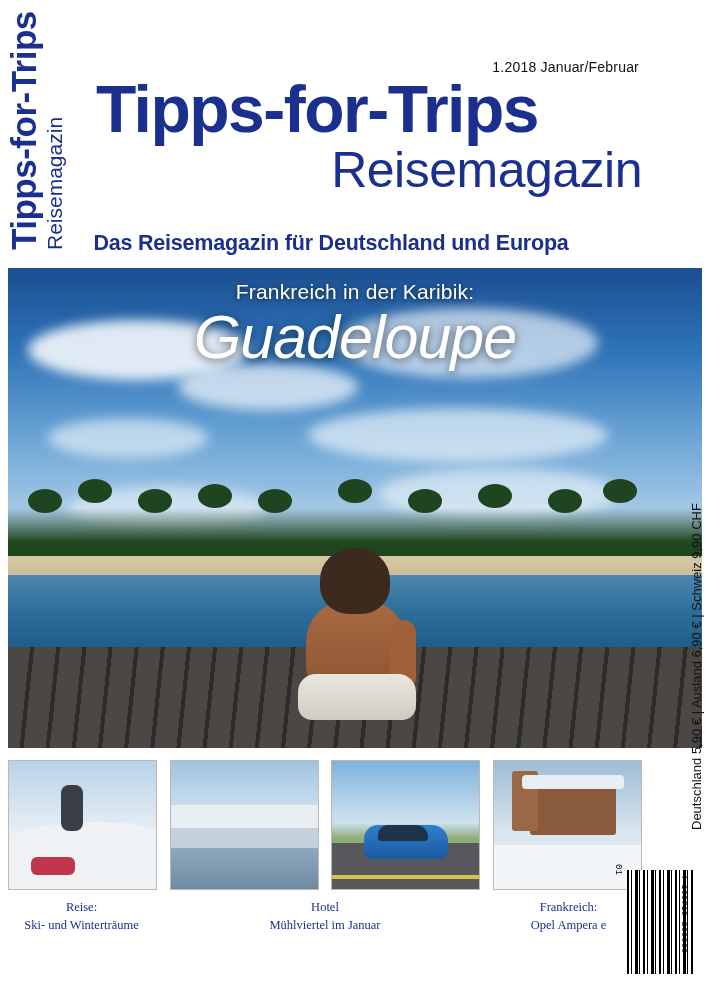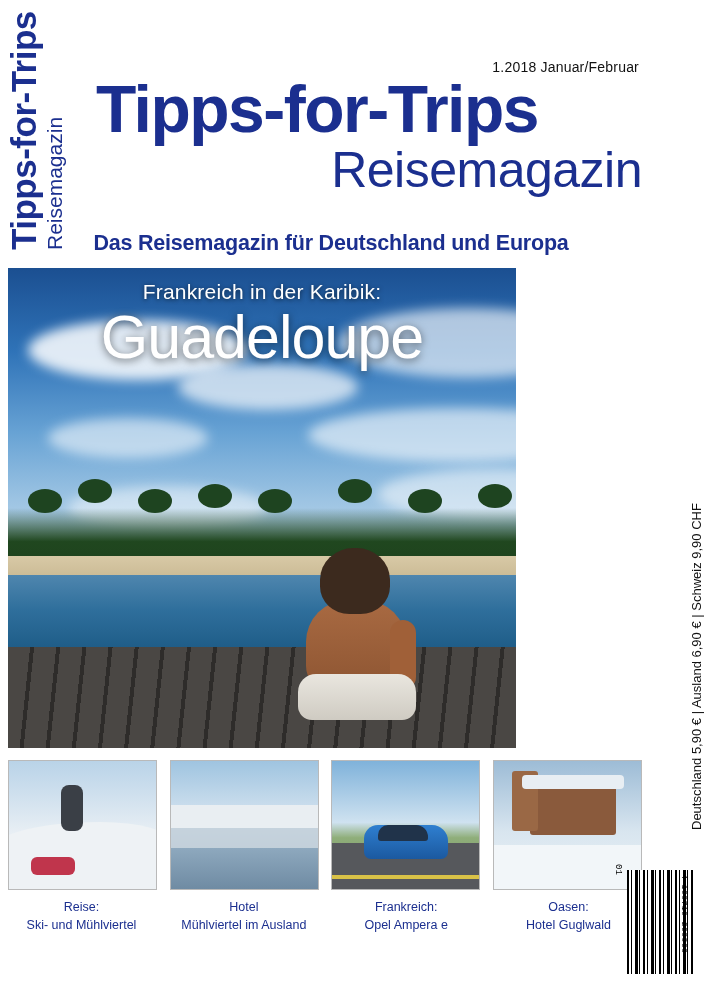--- a/index.html
+++ b/index.html
@@ -88,21 +88,21 @@
     font-weight: bold;
     color: #1b2f8f;
     letter-spacing: -0.2px;
   }
 
   
   .hero {
     position: absolute;
     left: 8px;
     top: 268px;
-    width: 508px;
+    width: 694px;
     height: 480px;
     overflow: hidden;
     background: #0d2f5e;
   }
   .sky {
     position: absolute;
     left: 0; top: 0; width: 100%; height: 62%;
     background: linear-gradient(180deg, #1b4f91 0%, #2f73b8 28%, #67a2d4 55%, #9dc4e3 78%, #c8dced 100%);
   }
   .cloud {
@@ -198,20 +198,21 @@
   .hero-title {
     position: absolute;
     left: 0; right: 0;
     top: 38px;
     text-align: center;
     font-size: 61px;
     color: #ffffff;
     line-height: 1.02;
     text-shadow: 0 2px 8px rgba(0,0,0,.55);
     letter-spacing: -1px;
+    font-style: italic;
   }
 
   
   .thumbs {
     position: absolute;
     left: 8px;
     top: 760px;
     width: 634px;
     height: 130px;
     display: flex;
@@ -254,20 +255,21 @@
     width: 634px;
     display: flex;
     justify-content: space-between;
   }
   .caption {
     width: 147px;
     text-align: center;
     font-size: 12.5px;
     color: #1b2f8f;
     line-height: 1.45;
+    font-family: Liberation Serif, serif;
   }
 
   
   .price-strip {
     position: absolute;
     right: 6px;
     top: 430px;
     width: 26px;
     height: 400px;
   }
@@ -405,33 +407,29 @@
     <div class="t4-snow"></div>
     <div class="t4-house"></div>
     <div class="t4-tower"></div>
     <div class="t4-roof"></div>
   </div>
 </div>
 
 <div class="captions">
   <div class="caption">
     <div>Reise:</div>
-    <div>Ski- und Mühlviertel</div>
+    <div>Ski- und Winterträume</div>
   </div>
   <div class="caption">
     <div>Hotel</div>
-    <div>Mühlviertel im Ausland</div>
+    <div>Mühlviertel im Januar</div>
   </div>
   <div class="caption">
     <div>Frankreich:</div>
     <div>Opel Ampera e</div>
-  </div>
-  <div class="caption">
-    <div>Oasen:</div>
-    <div>Hotel Guglwald</div>
   </div>
 </div>
 
 <div class="price-strip">
   <div class="price-inner">Deutschland 5,90 € | Ausland 6,90 € | Schweiz  9,90 CHF</div>
 </div>
 
 <div class="barcode-wrap">
   <div class="barcode-issue">01</div>
   <div class="barcode"></div>

